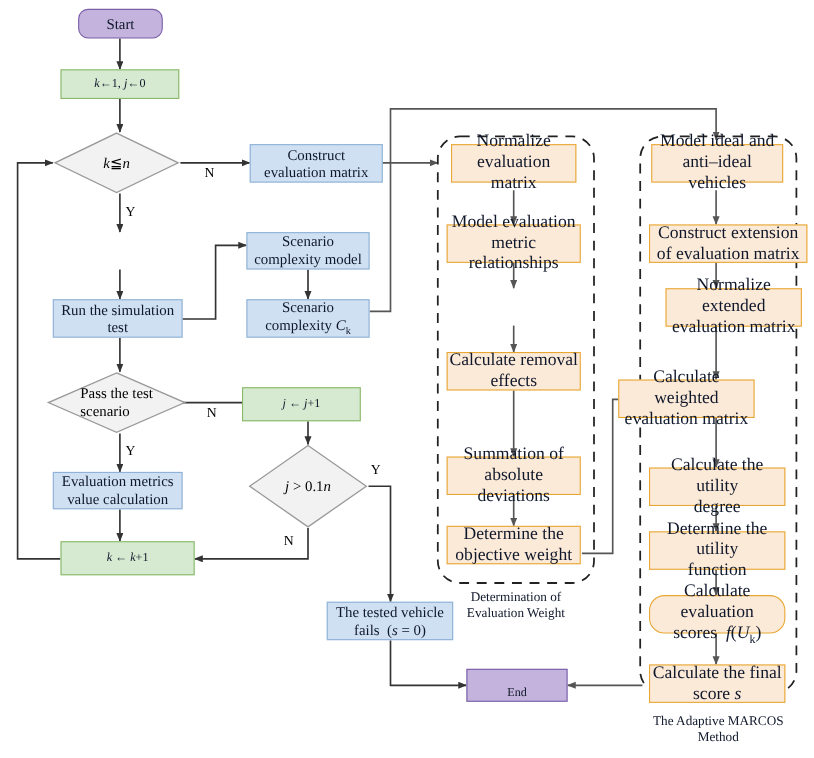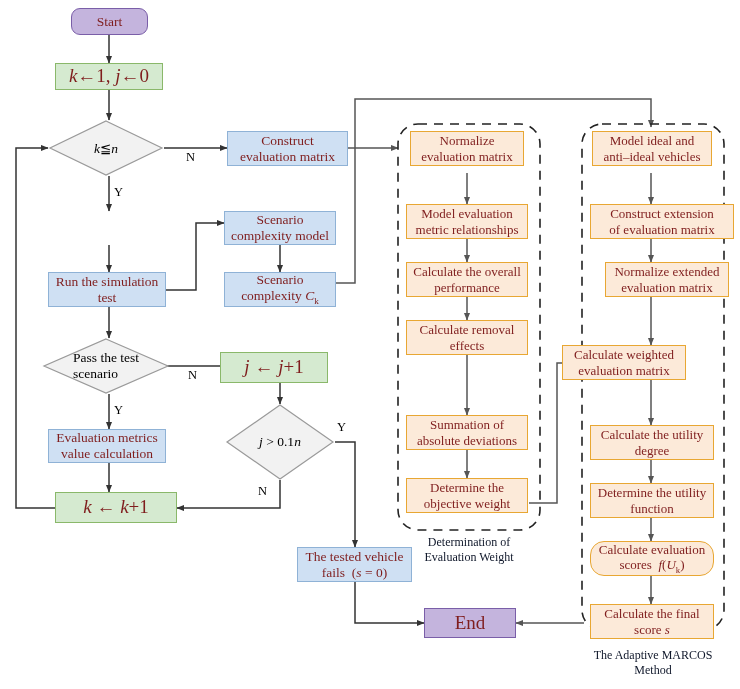--- a/index.html
+++ b/index.html
@@ -1,25 +1,25 @@
 <!DOCTYPE html>
 <html><head>
 <meta charset="utf-8">
 <style>
   html,body{margin:0;padding:0;background:#ffffff;}
   body{font-family:"Liberation Serif","DejaVu Serif",serif;}
   #canvas{position:relative;width:740px;height:689px;background:#fff;overflow:hidden;}
   #edges{position:absolute;left:0;top:0;width:740px;height:689px;}
   .node{position:absolute;box-sizing:border-box;display:flex;align-items:center;
-        justify-content:center;text-align:center;line-height:1.18;color:#7f1d1d;}
+        justify-content:center;text-align:center;line-height:1.18;color:#0f172a;}
   .n-proc{border:1px solid #8fb2d6;background:#cfe0f3;font-size:13.5px;}
   .n-start{border:1.3px solid #7a5ea8;background:#c4b4dd;border-radius:9px;font-size:13.5px;}
-  .n-term{border:1.3px solid #7a5ea8;background:#c4b4dd;font-size:19px;}
-  .n-assign{border:1px solid #8ab86a;background:#d5ead0;font-size:19px;}
-  .n-step{border:1.3px solid #e8a733;background:#fcead9;font-size:13px;}
+  .n-term{border:1.3px solid #7a5ea8;background:#c4b4dd;font-size:11px;align-items:flex-end;}
+  .n-assign{border:1px solid #8ab86a;background:#d5ead0;font-size:11px;}
+  .n-step{border:1.3px solid #e8a733;background:#fcead9;font-size:16px;}
   .dec-wrap{position:absolute;}
   .dec-wrap svg{position:absolute;left:0;top:0;}
   .dec-lbl{position:absolute;left:0;top:0;width:100%;height:100%;display:flex;
            align-items:center;justify-content:center;font-size:13.5px;color:#000;}
   .edge-lbl{position:absolute;font-size:12.5px;color:#000;
             font-family:"Liberation Serif","DejaVu Serif",serif;}
   .group-cap{position:absolute;text-align:center;font-size:12px;color:#0f172a;
              line-height:1.25;}
   i.it{font-style:italic;}
   sub{font-size:0.68em;}
@@ -175,23 +175,20 @@
   <div class="node n-term" style="left:424px;top:608px;width:92px;height:30px;">
     <span>End</span>
   </div>
 
   <div class="node n-step" style="left:410px;top:131px;width:114px;height:35px;">
     <span>Normalize<br>evaluation matrix</span>
   </div>
   <div class="node n-step" style="left:406px;top:204px;width:122px;height:35px;">
     <span>Model evaluation<br>metric relationships</span>
   </div>
-  <div class="node n-step" style="left:406px;top:262px;width:122px;height:35px;">
-    <span>Calculate the overall<br>performance</span>
-  </div>
   <div class="node n-step" style="left:406px;top:320px;width:122px;height:35px;">
     <span>Calculate removal<br>effects</span>
   </div>
   <div class="node n-step" style="left:406px;top:415px;width:122px;height:35px;">
     <span>Summation of<br>absolute deviations</span>
   </div>
   <div class="node n-step" style="left:406px;top:478px;width:122px;height:35px;">
     <span>Determine the<br>objective weight</span>
   </div>
 

